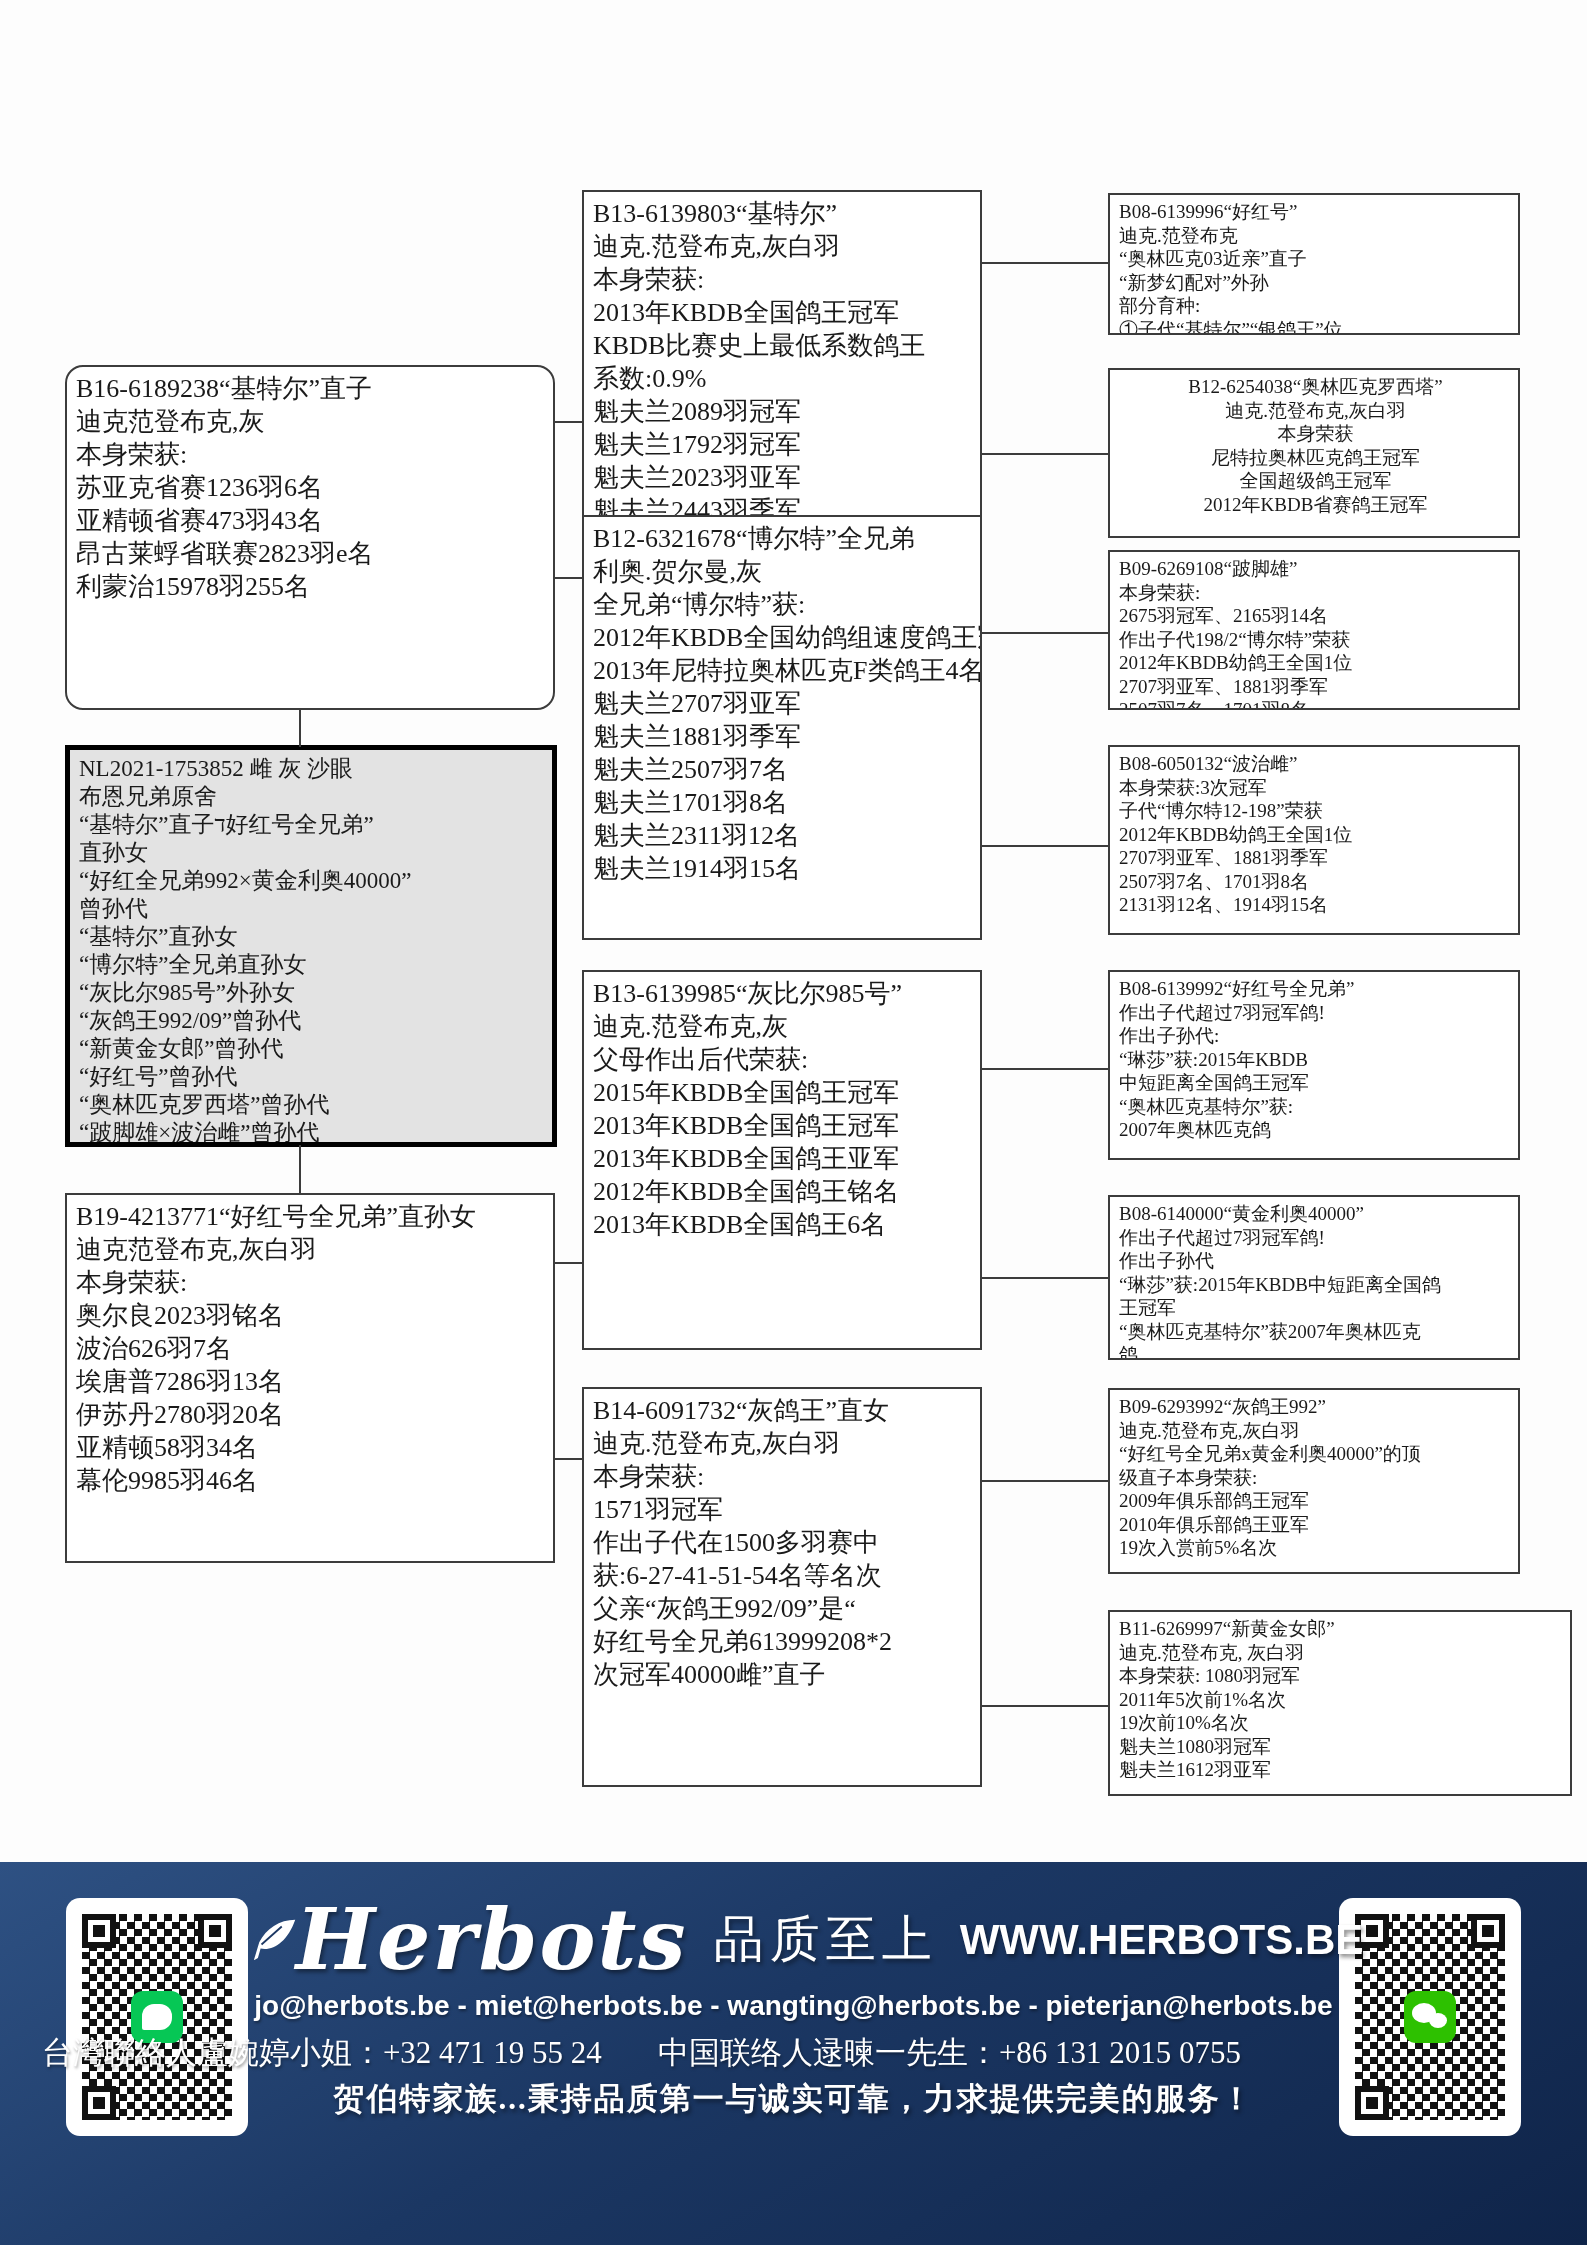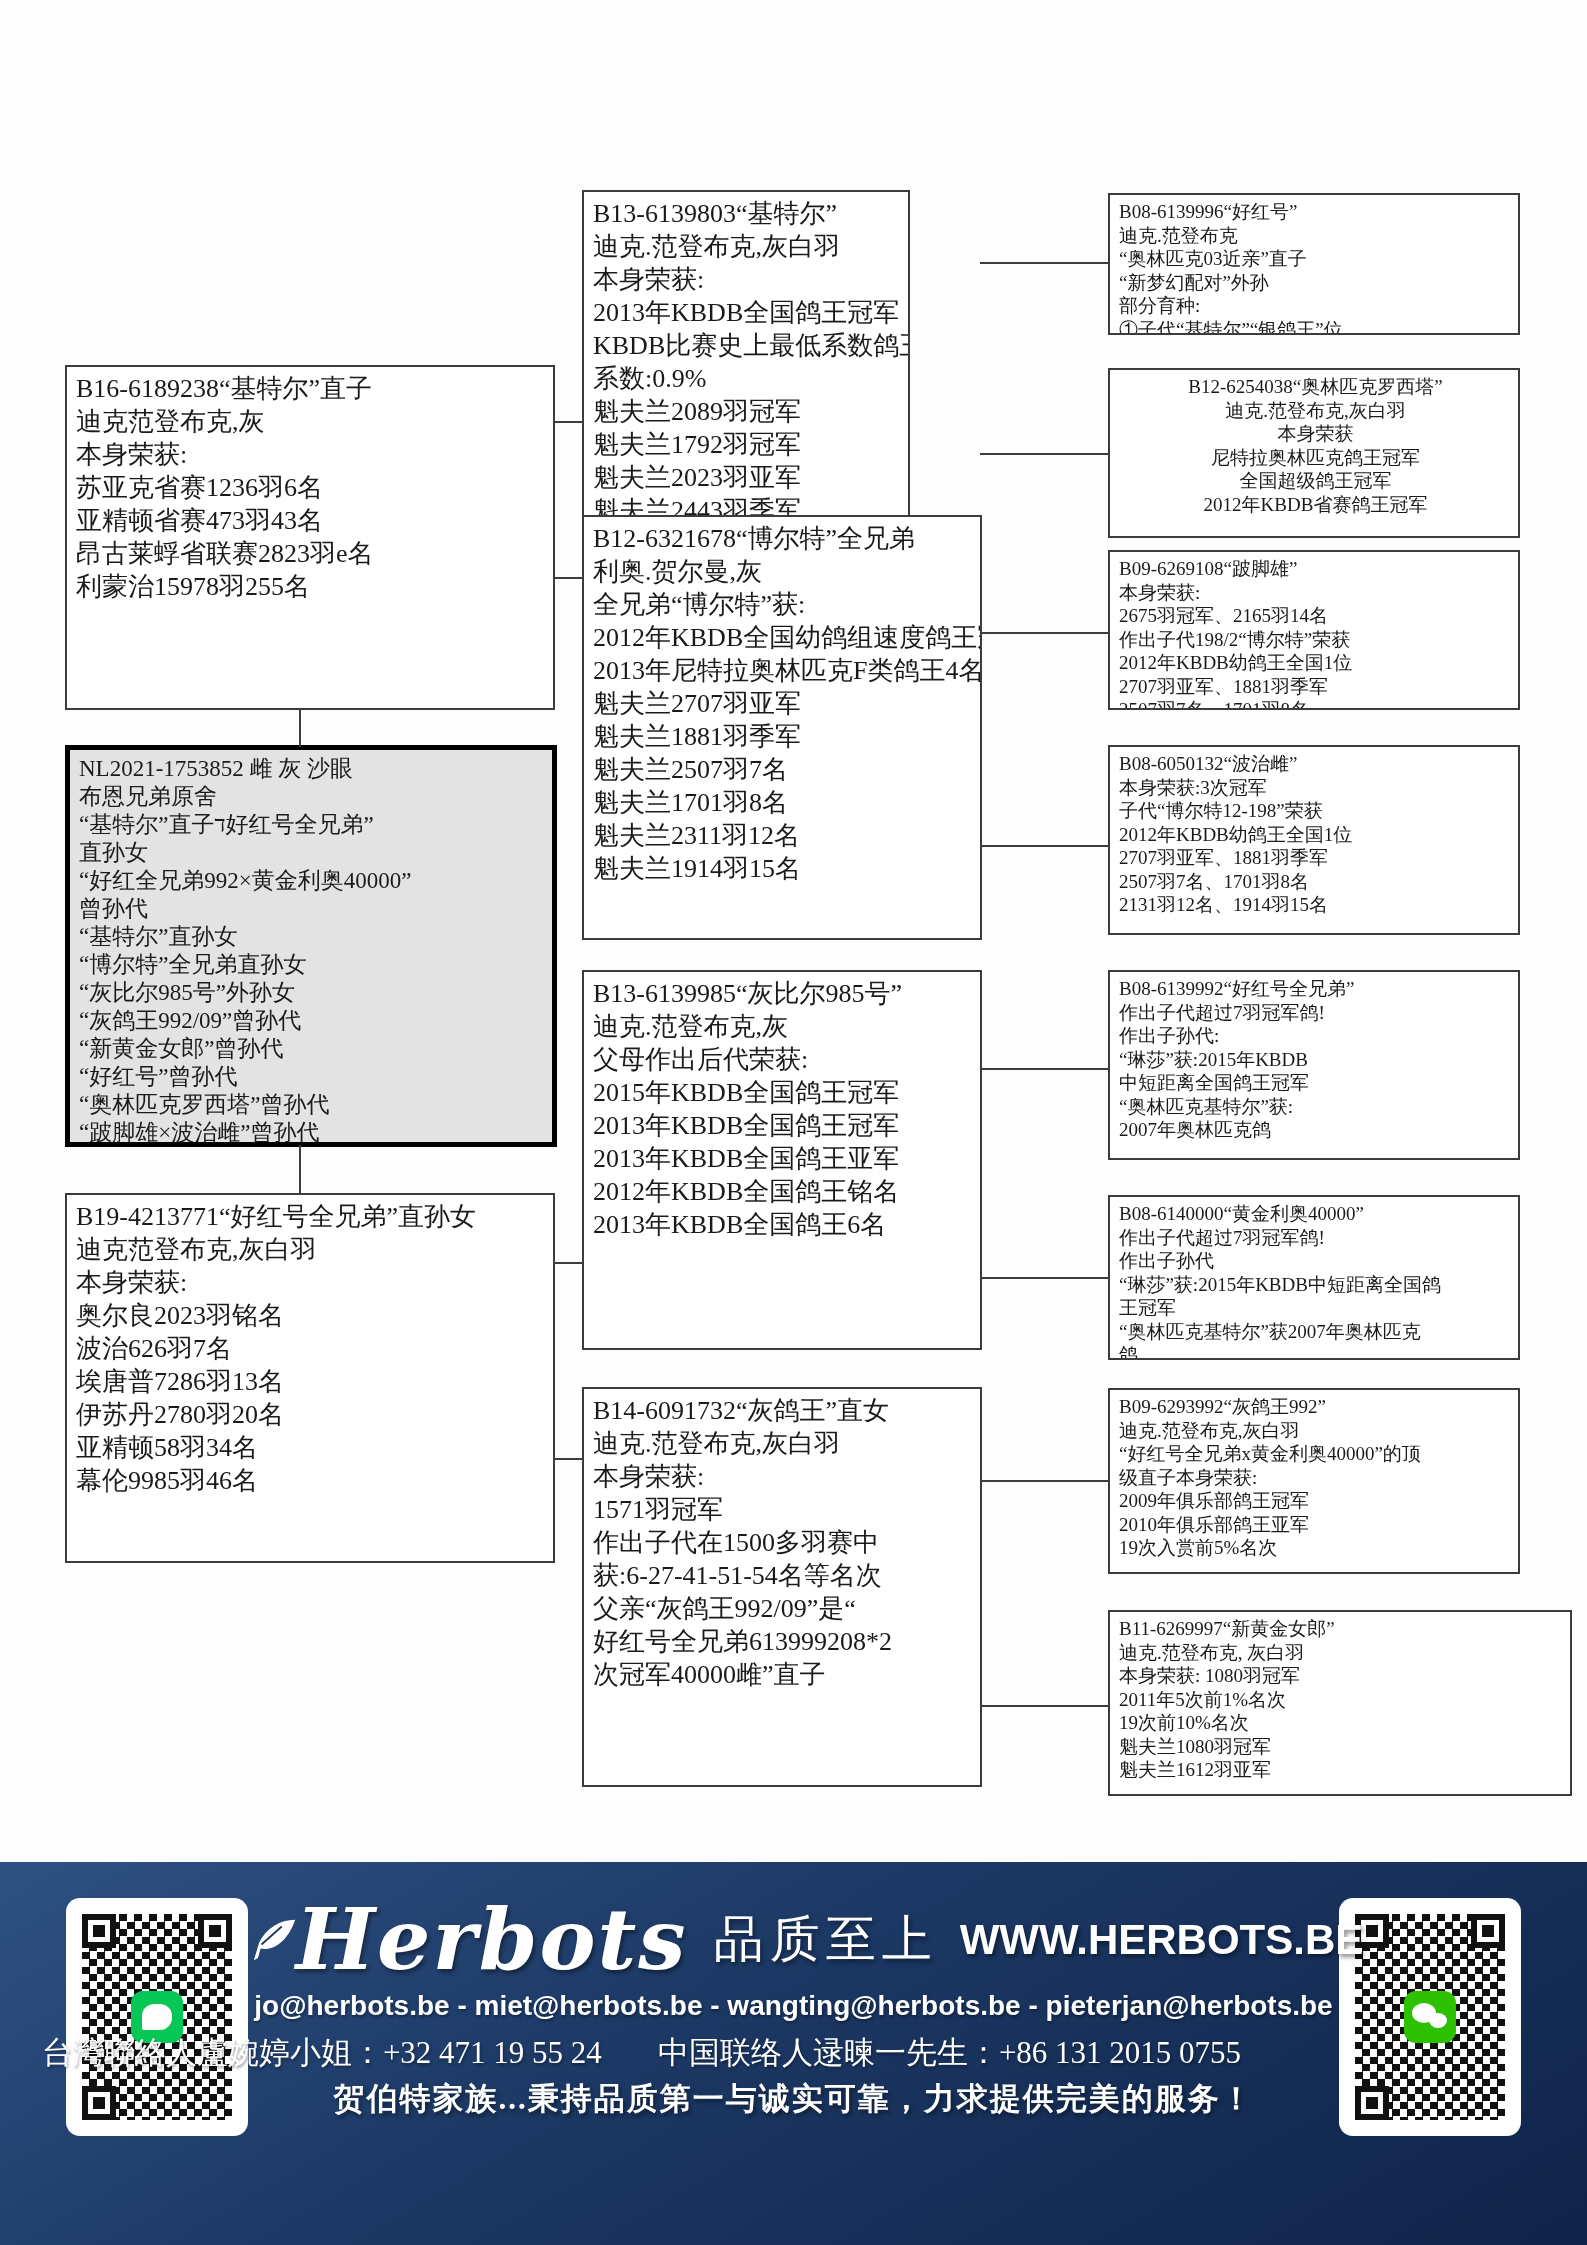--- a/index.html
+++ b/index.html
@@ -10,24 +10,24 @@
   }
   .pbox{position:absolute;border:2px solid #3c3c3c;background:#fff;box-sizing:border-box;
         padding:5px 6px 4px 9px;overflow:hidden;}
   .pbox .ln{white-space:nowrap;}
   .lg .ln{font-size:26px;line-height:33px;}
   .sm .ln{font-size:19px;line-height:23.5px;}
   #box-subject{background:#e3e3e3;border:5px solid #000;}
   #box-subject .ln{font-size:23px;line-height:28px;}
 
   
-  #box-b16{left:65px;top:365px;width:490px;height:345px;}
+  #box-b16{left:65px;top:365px;width:490px;height:345px;border-radius:18px;}
   #box-subject{left:65px;top:745px;width:492px;height:402px;}
   #box-b19{left:65px;top:1193px;width:490px;height:370px;}
-  #box-m1{left:582px;top:190px;width:328px;height:355px;}
+  #box-m1{left:582px;top:190px;width:400px;height:355px;}
   #box-m2{left:582px;top:515px;width:400px;height:425px;}
   #box-m3{left:582px;top:970px;width:400px;height:380px;}
   #box-m4{left:582px;top:1387px;width:400px;height:400px;}
   #box-r1{left:1108px;top:193px;width:412px;height:142px;}
   #box-r2{left:1108px;top:368px;width:412px;height:170px;text-align:center;}
   #box-r3{left:1108px;top:550px;width:412px;height:160px;}
   #box-r4{left:1108px;top:745px;width:412px;height:190px;}
   #box-r5{left:1108px;top:970px;width:412px;height:190px;}
   #box-r6{left:1108px;top:1195px;width:412px;height:165px;}
   #box-r7{left:1108px;top:1388px;width:412px;height:186px;}

